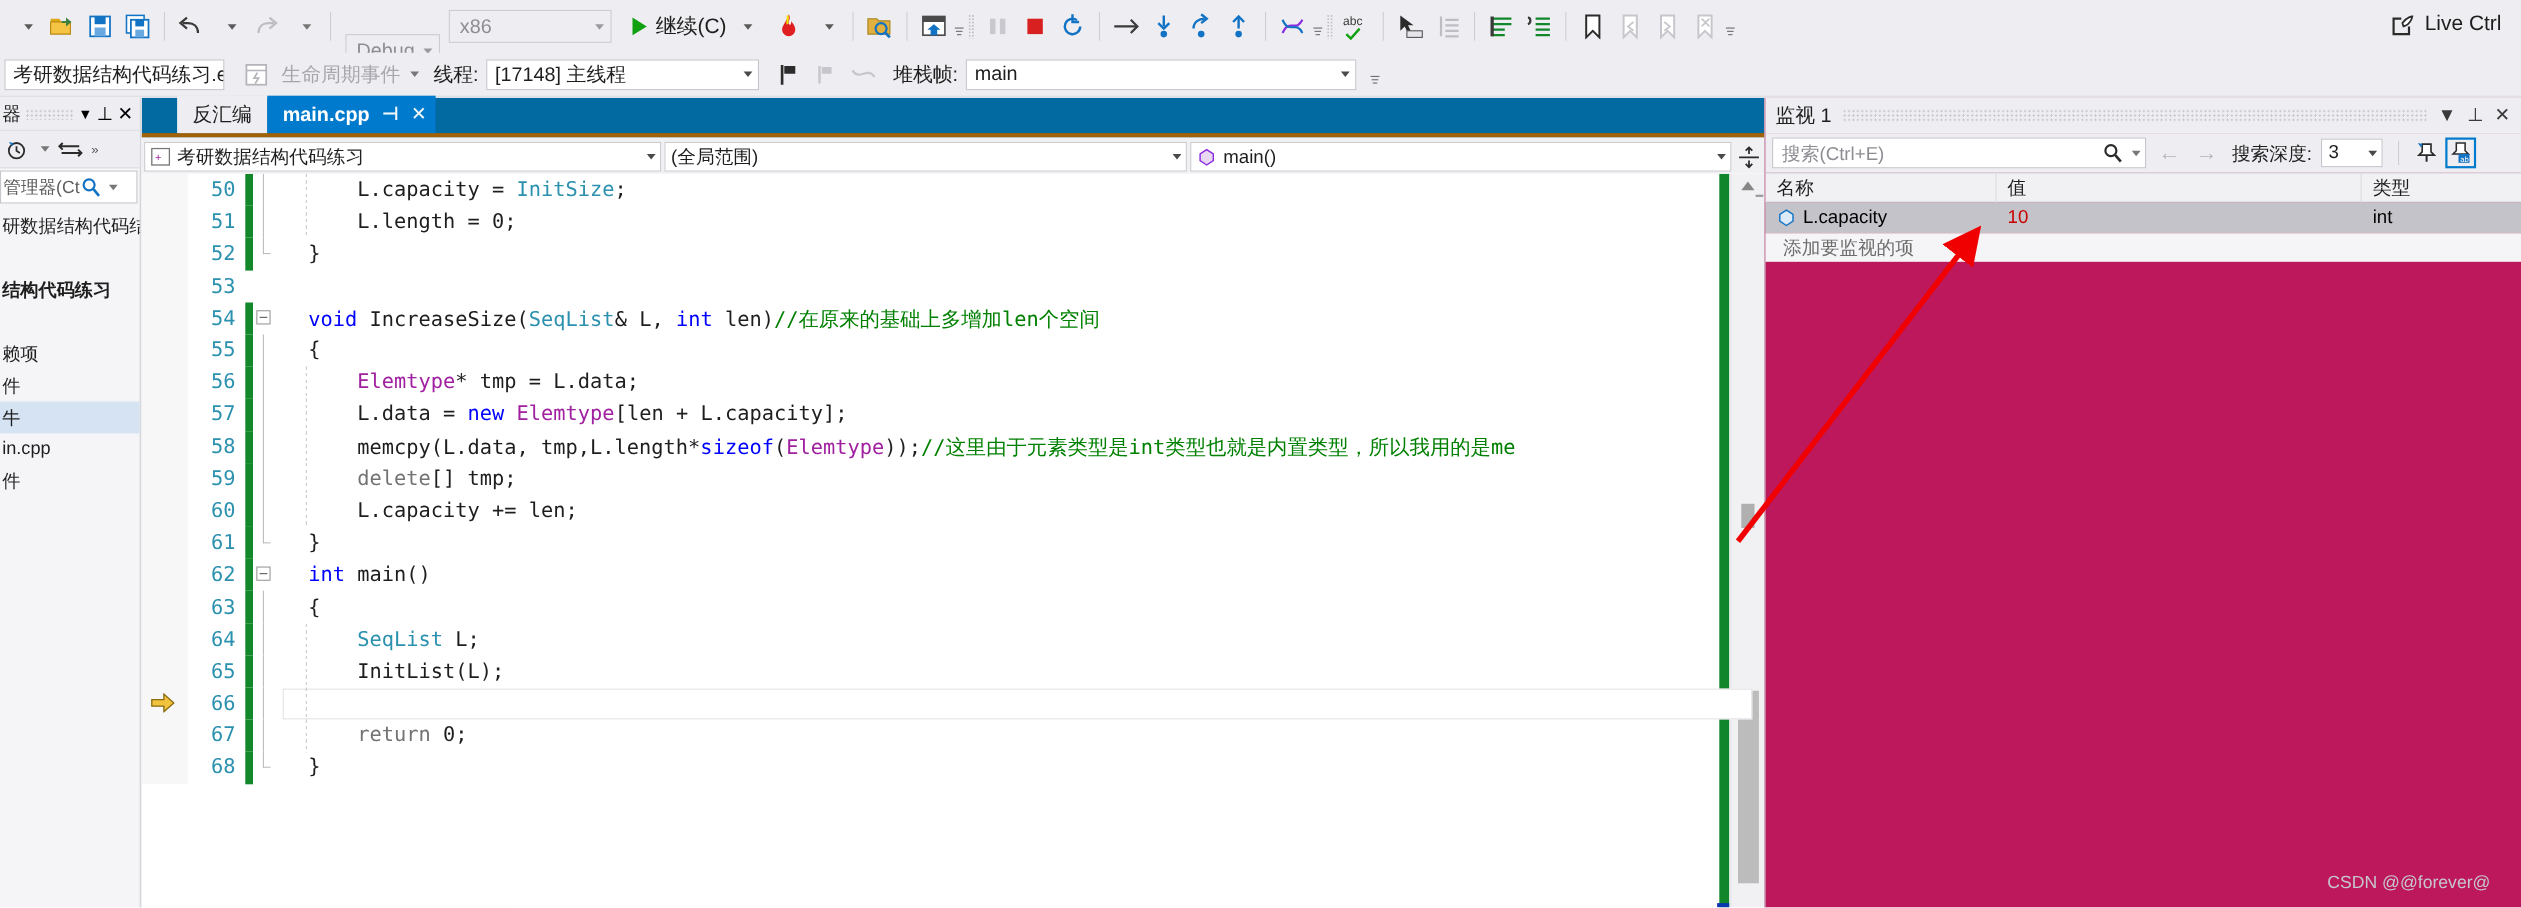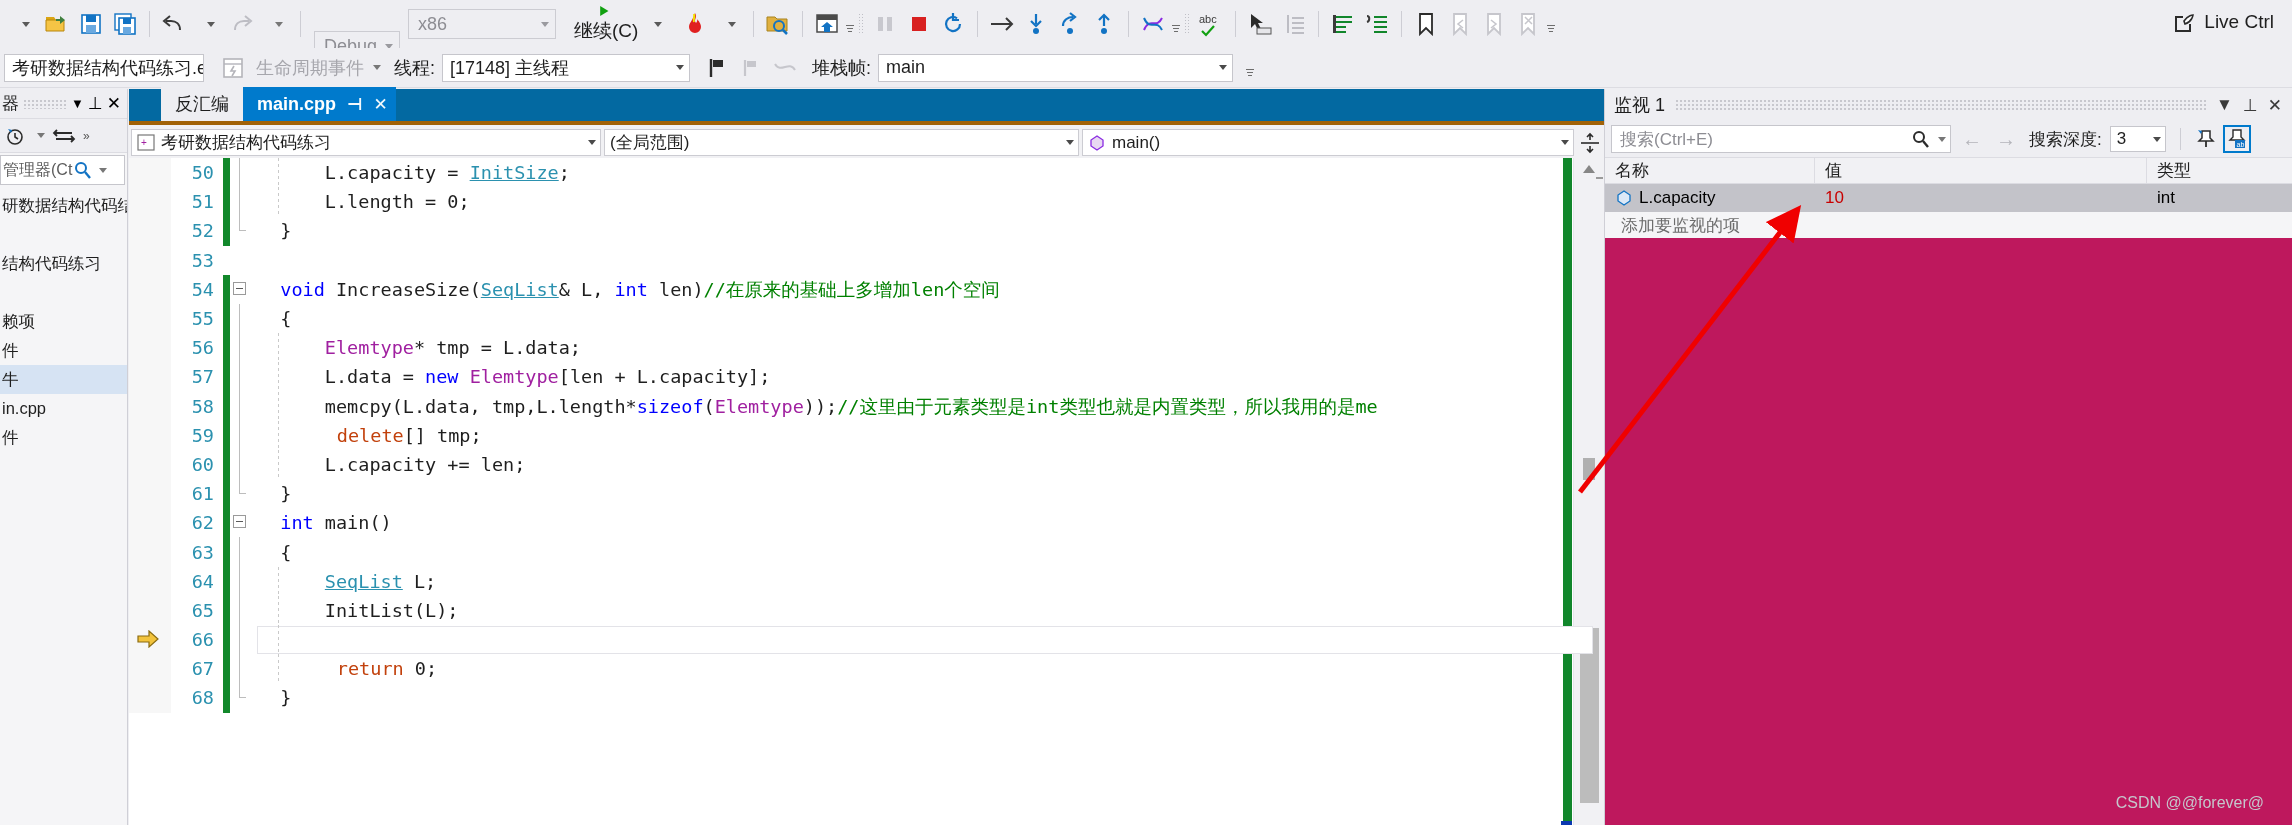--- a/index.html
+++ b/index.html
@@ -131,21 +131,21 @@
     background: #eeeef2; border-bottom: 1px solid #dcdce2;
     padding-left: 4px;
   }
   .lp-search {
     height: 30px; margin: 2px 2px 0 0; display: flex; align-items: center;
     background: #fff; border: 1px solid #c6c6cc;
     font-size: 16px; color: #5c5c5c; padding-left: 2px; gap: 2px;
   }
   .lp-tree { padding-top: 6px; font-size: 16.5px; color: #1e1e1e; }
   .lp-row { height: 29px; display: flex; align-items: center; white-space: nowrap; padding-left: 2px; }
-  .lp-row.bold { font-weight: normal; }
+  .lp-row.bold { font-weight: bold; }
   .lp-row.sel { background: #d6e3f3; }
 
   
   .editor {
     position: absolute; left: 129px; top: 89px;
     width: 1475px; height: 736px;
     background: #ffffff;
   }
   .tabstrip {
     height: 36px; background: #0369a1;
@@ -213,25 +213,25 @@
     content: ""; position: absolute; left: 2px; top: 5px;
     width: 7px; height: 1px; background: #5a5a5a;
   }
   .vline { position: absolute; left: 9px; top: 0; width: 1px; height: 29.2px; background: #bdbdbd; }
   .vline.end { height: 15px; }
   .vline.endcorner:after {
     content:""; position:absolute; left:0; top:14px; width:7px; height:1px; background:#bdbdbd;
   }
   
   .k  { color: #0000ff; }    
-  .t  { color: #2b91af; text-decoration: underline; }    
+  .t  { color: #2b91af; }    
   .ty { color: #a020a0; }    
   .c  { color: #008000; }    
   .n  { color: #1e1e1e; }
-  .kp { color: #c2410c; margin-left: 12px; }    
+  .kp { color: #737373; }    
   .hint { color: #9b9b9b; font-family: "Liberation Sans", sans-serif; font-size: 15.5px; }
 
   
   .green-margin {
     position: absolute; right: 32px; top: 0; width: 9px; height: 667px; background: #11862b;
   }
   .vscroll {
     position: absolute; right: 0; top: 0; width: 31px; height: 667px; background: #f1f1f4;
     border-left: 1px solid #e5e5ea;
   }
@@ -370,21 +370,21 @@
 
     <div class="combo" style="margin-left:6px;margin-top:44px;">
       <span class="cv">Debug</span>
       <span class="cc"></span>
     </div>
     <div class="combo wide" style="margin-left:8px;">
       <span class="cv">x86</span>
       <span class="cc"></span>
     </div>
 
-    <div class="tb-item" style="margin-left:14px;flex-direction:column;">
+    <div class="tb-item" style="margin-left:14px;">
       <svg width="22" height="22" viewBox="0 0 22 22">
           <path d="M5 3l13 8-13 8z" fill="#11a011"></path>
         </svg>
       <span class="run-label">继续(C)</span>
     </div>
     <div class="tb-item">
         <span class="caret"></span>
       </div>
     <div class="tb-item" style="margin-left:6px;">
       <svg width="26" height="26" viewBox="0 0 26 26">

